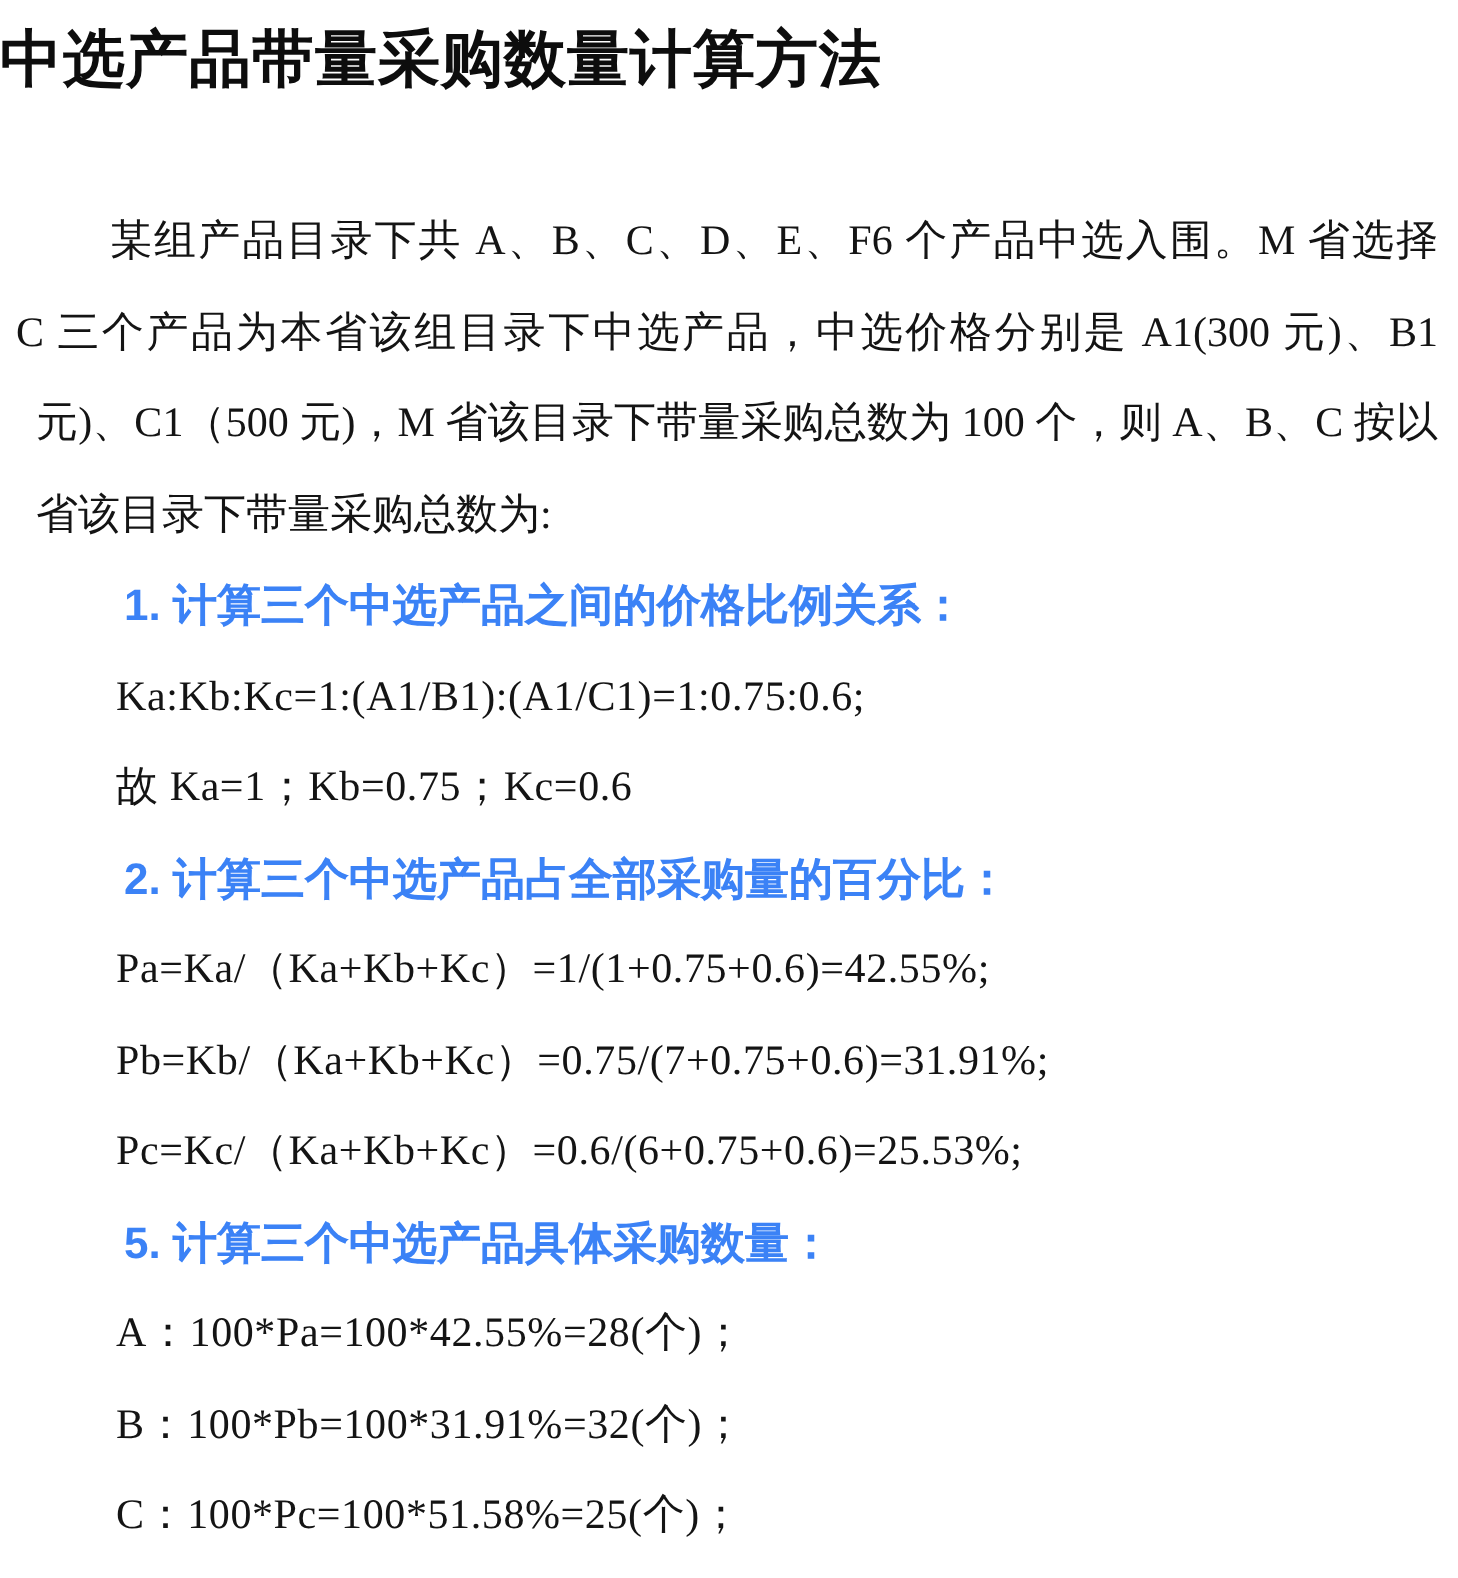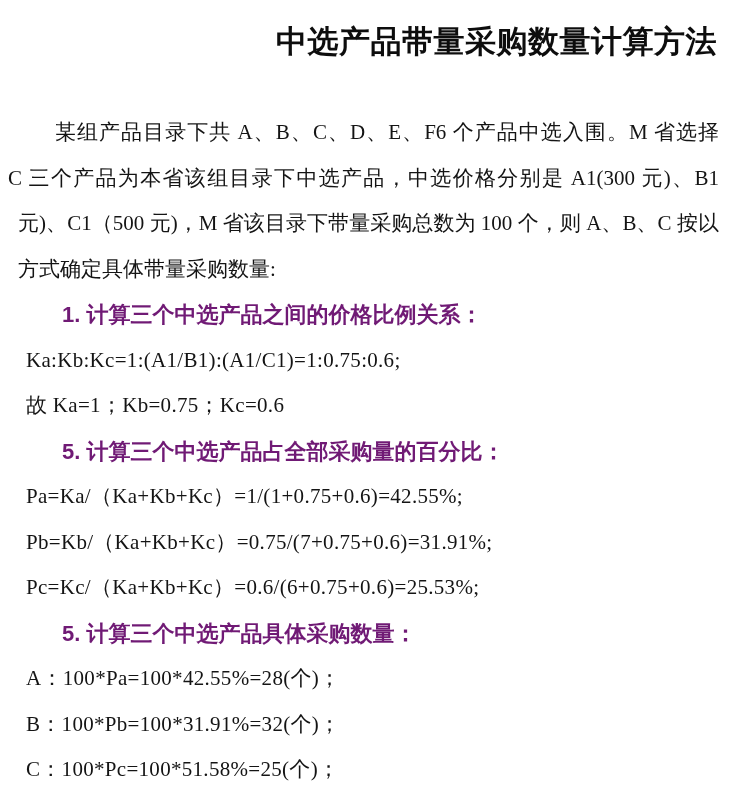--- a/index.html
+++ b/index.html
@@ -14,24 +14,24 @@
     color: #111111;
     font-family: "Liberation Serif", "DejaVu Serif", serif;
   }
   .page {
     width: 729px;
     height: 789px;
     background: #ffffff;
     position: relative;
   }
   .doc-title {
-    margin: 12px;
+    margin: 0;
     padding-top: 9px;
     height: 42px;
-    text-align: right;
+    text-align: left;
     font-family: "Liberation Sans", "DejaVu Sans", sans-serif;
     font-weight: 900;
     font-size: 31px;
     letter-spacing: 0.5px;
     color: #0d0d0d;
     white-space: nowrap;
   }
   .content {
     margin-top: 47px;
   }
@@ -53,52 +53,53 @@
     text-align: justify;
     text-align-last: justify;
     overflow: hidden;
   }
   
   .sec-heading {
     padding-left: 62px;
     font-family: "Liberation Sans", "DejaVu Sans", sans-serif;
     font-weight: 900;
     font-size: 22px;
-    color: #701a75;
+    color: #3b82f6;
   }
   
   .f-line {
     padding-left: 26px;
     letter-spacing: 0.3px;
+    margin-left: 32px;
   }
 </style>
 </head>
 <body>
 
 <div class="page">
 
   <h1 class="doc-title">中选产品带量采购数量计算方法</h1>
 
   <div class="content">
 
     <div class="para">
       <div class="line p-line p0 fill">某组产品目录下共 A、B、C、D、E、F6 个产品中选入围。M 省选择 A、B、</div>
       <div class="line p-line p1 fill">C 三个产品为本省该组目录下中选产品，中选价格分别是 A1(300 元)、B1（400</div>
       <div class="line p-line p2 fill">元)、C1（500 元)，M 省该目录下带量采购总数为 100 个，则 A、B、C 按以下</div>
-      <div class="line p-line p3">方式确定具体带量采购数量:</div>
+      <div class="line p-line p3">省该目录下带量采购总数为:</div>
     </div>
 
     <div class="section">
       <div class="line sec-heading">1. 计算三个中选产品之间的价格比例关系：</div>
       <div class="line f-line">Ka:Kb:Kc=1:(A1/B1):(A1/C1)=1:0.75:0.6;</div>
       <div class="line f-line">故 Ka=1；Kb=0.75；Kc=0.6</div>
     </div>
 
     <div class="section">
-      <div class="line sec-heading">5. 计算三个中选产品占全部采购量的百分比：</div>
+      <div class="line sec-heading">2. 计算三个中选产品占全部采购量的百分比：</div>
       <div class="line f-line">Pa=Ka/（Ka+Kb+Kc）=1/(1+0.75+0.6)=42.55%;</div>
       <div class="line f-line">Pb=Kb/（Ka+Kb+Kc）=0.75/(7+0.75+0.6)=31.91%;</div>
       <div class="line f-line">Pc=Kc/（Ka+Kb+Kc）=0.6/(6+0.75+0.6)=25.53%;</div>
     </div>
 
     <div class="section">
       <div class="line sec-heading">5. 计算三个中选产品具体采购数量：</div>
       <div class="line f-line">A：100*Pa=100*42.55%=28(个)；</div>
       <div class="line f-line">B：100*Pb=100*31.91%=32(个)；</div>
       <div class="line f-line">C：100*Pc=100*51.58%=25(个)；</div>

